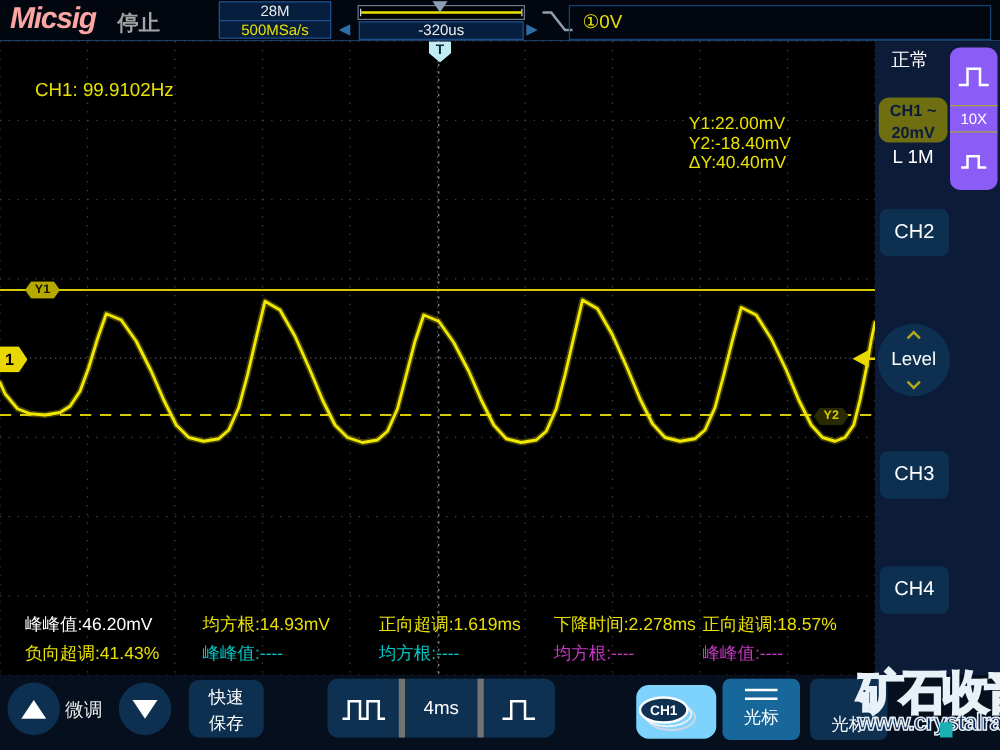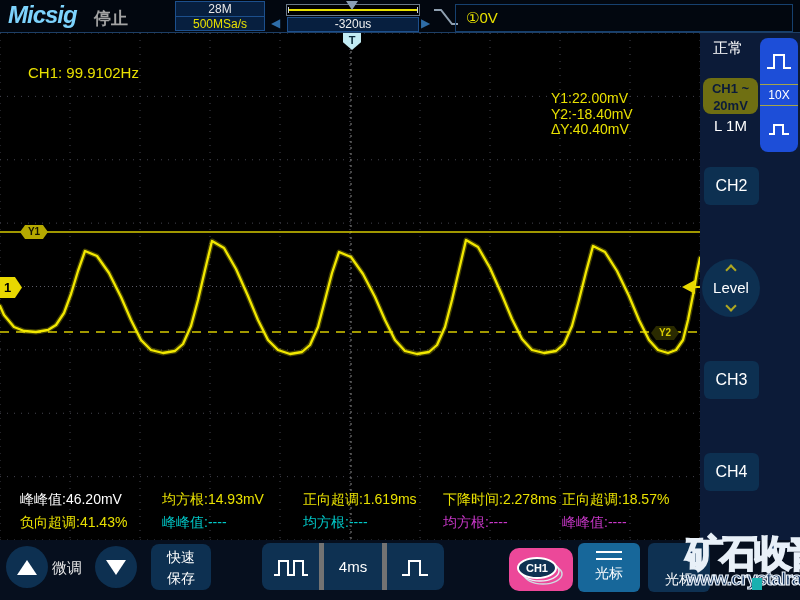--- a/index.html
+++ b/index.html
@@ -2,21 +2,21 @@
 <html><head>
 <meta charset="utf-8">
 <style>
   * { margin:0; padding:0; box-sizing:border-box; }
   html,body { background:#000; }
   body { font-family:"Liberation Sans","DejaVu Sans",sans-serif; }
   #scope { position:relative; width:800px; height:600px; background:#000; overflow:hidden; }
 
   
   #topbar { position:absolute; left:0; top:0; width:800px; height:33px; background:#02070f; border-bottom:1px solid #1d3f66; }
-  .logo { position:absolute; left:8px; top:1px; font-size:24px; font-weight:bold; font-style:italic; color:#7dd3fc; letter-spacing:-1px; }
+  .logo { position:absolute; left:8px; top:1px; font-size:24px; font-weight:bold; font-style:italic; color:#fca5a5; letter-spacing:-1px; }
   .run-state { position:absolute; left:94px; top:7px; font-size:17px; font-weight:bold; color:#a3a3a3; }
   .sample-box { position:absolute; left:175px; top:1px; width:90px; height:30px; background:#071f3f; border:1px solid #1c4f8c; text-align:center; }
   .sample-box .r1 { font-size:12px; color:#e9e9e9; line-height:14px; border-bottom:1px solid #1c4f8c; }
   .sample-box .r2 { font-size:12px; color:#e8e000; line-height:14px; }
   .hslider { position:absolute; left:286px; top:4px; width:134px; height:12px; border:1px solid #6a7a8a; background:#000; }
   .hslider .yline { position:absolute; left:2px; right:2px; top:4px; height:2px; background:#e8e000; }
   .hslider .cap { position:absolute; top:2px; width:1px; height:6px; background:#cfd8e0; }
   .hslider .capl { left:1px; } .hslider .capr { right:1px; }
   .hptr { position:absolute; left:346px; top:1px; width:0; height:0; border-left:6px solid transparent; border-right:6px solid transparent; border-top:9px solid #8ba0b5; }
   .harrow { position:absolute; top:16px; font-size:12px; color:#2e6da8; cursor:default; }
@@ -46,21 +46,21 @@
 
   
   .meas { position:absolute; font-size:14px; white-space:nowrap; }
   .mrow1 { top:491px; } .mrow2 { top:514px; }
   .mc0 { left:20px; } .mc1 { left:162px; } .mc2 { left:303px; } .mc3 { left:443px; } .mc4 { left:562px; }
 
   
   #sidebar { position:absolute; left:700px; top:33px; width:100px; height:567px; background:#0c1b38; }
   .sb-text { position:absolute; color:#fff; }
   .trig-mode { left:13px; top:6px; font-size:15px; }
-  .probe-col { position:absolute; left:60px; top:5px; width:38px; height:114px; background:#1d4ed8; border-radius:8px; overflow:hidden; }
+  .probe-col { position:absolute; left:60px; top:5px; width:38px; height:114px; background:#8b5cf6; border-radius:8px; overflow:hidden; }
   .probe-col .seg { height:46px; display:flex; align-items:center; justify-content:center; }
   .probe-col .mid { height:22px; border-top:1px solid #a5a54a; border-bottom:1px solid #a5a54a; color:#fff; font-size:12px; display:flex; align-items:center; justify-content:center; }
   .ch1-box { position:absolute; left:3px; top:45px; width:55px; height:36px; background:#6f6f12; border-radius:8px; color:#0b1b3a; font-size:13px; font-weight:bold; text-align:center; line-height:17px; padding-top:2px; }
   .coupling { left:3px; top:84px; width:55px; text-align:center; font-size:15px; }
   .sb-btn { position:absolute; left:4px; width:55px; height:38px; background:#0d3051; border-radius:6px; color:#fff; font-size:16px; text-align:center; line-height:38px; }
   .ch2b { top:134px; } .ch3b { top:328px; } .ch4b { top:420px; }
   .level-knob { position:absolute; left:2px; top:226px; width:58px; height:58px; background:#0d3051; border-radius:50%; color:#fff; font-size:15px; text-align:center; }
   .level-knob .lbl { line-height:58px; }
   .chev { position:absolute; left:25px; width:8px; height:8px; border-left:2px solid #b0a820; border-top:2px solid #b0a820; }
   .chev.up { top:7px; transform:rotate(45deg); }
@@ -70,21 +70,21 @@
   #bottombar { position:absolute; left:0; top:540px; width:800px; height:60px; background:#060f1e; }
   .circ-btn { position:absolute; top:6px; width:42px; height:42px; background:#0d3051; border-radius:50%; display:flex; align-items:center; justify-content:center; }
   .upb { left:6px; } .dnb { left:95px; }
   .tri-up { width:0; height:0; border-left:10px solid transparent; border-right:10px solid transparent; border-bottom:15px solid #fff; }
   .tri-dn { width:0; height:0; border-left:10px solid transparent; border-right:10px solid transparent; border-top:15px solid #fff; }
   .fine-lbl { position:absolute; left:52px; top:19px; color:#e9e9e9; font-size:15px; }
   .qsave { position:absolute; left:151px; top:4px; width:60px; height:46px; background:#0d3051; border-radius:8px; color:#fff; font-size:14px; text-align:center; line-height:21px; padding-top:3px; }
   .tb-group { position:absolute; left:262px; top:3px; width:182px; height:47px; background:#0e3152; border-radius:8px; display:flex; }
   .tb-cell { flex:1; display:flex; align-items:center; justify-content:center; color:#fff; font-size:15px; }
   .tb-cell + .tb-cell { border-left:5px solid #737373; }
-  .ch1-oval-btn { position:absolute; left:509px; top:8px; width:64px; height:43px; background:#ec4899; border-radius:10px; display:flex; align-items:center; justify-content:center; }
+  .ch1-oval-btn { position:absolute; left:509px; top:8px; width:64px; height:43px; background:#7dd3fc; border-radius:10px; display:flex; align-items:center; justify-content:flex-start; }
   .cursor-btn { position:absolute; left:578px; top:3px; width:62px; height:49px; background:#17679a; border-radius:6px; text-align:center; }
   .cursor-btn .bars { margin:8px auto 4px; width:26px; }
   .cursor-btn .bars div { height:2px; background:#fff; margin-bottom:5px; }
   .cursor-btn .txt { color:#fff; font-size:14px; }
   .cursor-btn2 { position:absolute; left:648px; top:3px; width:62px; height:49px; background:#0e3152; border-radius:6px; color:#fff; font-size:14px; text-align:center; line-height:72px; }
 
   
   .watermark { position:absolute; left:686px; top:534px; white-space:nowrap; pointer-events:none; }
   .wm1 { font-size:37px; font-weight:bold; letter-spacing:-3px; color:#0a2a55; -webkit-text-stroke:2px #e8f0f8; line-height:40px; }
   .wm2 { font-size:19px; font-weight:bold; color:#0a2a55; -webkit-text-stroke:1.2px #e8f0f8; margin-top:-6px; letter-spacing:-1px; }

